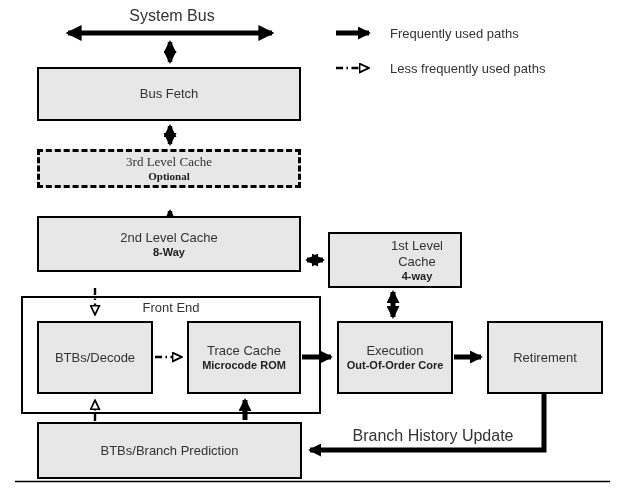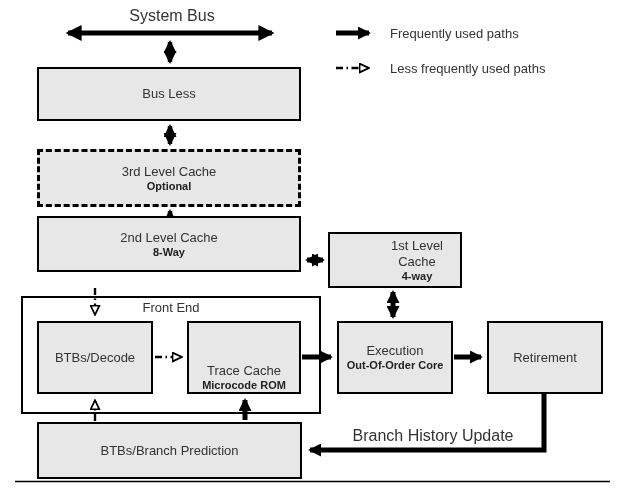--- a/index.html
+++ b/index.html
@@ -27,25 +27,25 @@
     flex-direction: column;
     align-items: center;
     justify-content: center;
     text-align: center;
     z-index: 2;
   }
   .box .title { font-size: 13px; line-height: 16px; color: #333333; }
   .box .subtitle { font-size: 11px; font-weight: bold; line-height: 13px; color: #222222; }
 
   #box-bus-unit   { left: 37px; top: 67px;  width: 264px; height: 54px; }
-  #box-l3-cache   { left: 37px; top: 149px; width: 264px; height: 58px; border: 3px dashed #000000; }
+  #box-l3-cache   { left: 37px; top: 149px; width: 264px; height: 39px; border: 3px dashed #000000; font-family: Liberation Serif, serif; }
   #box-l2-cache   { left: 37px; top: 216px; width: 264px; height: 56px; }
   #box-l1-cache   { left: 328px; top: 232px; width: 134px; height: 56px; padding-left: 44px; }
   #box-fetch      { left: 37px; top: 321px; width: 116px; height: 73px; }
-  #box-trace      { left: 187px; top: 321px; width: 114px; height: 73px; justify-content: flex-end; }
+  #box-trace      { left: 187px; top: 321px; width: 114px; height: 73px; }
   #box-execution  { left: 337px; top: 321px; width: 116px; height: 73px; }
   #box-retirement { left: 487px; top: 321px; width: 116px; height: 73px; }
   #box-btbs       { left: 37px; top: 422px; width: 265px; height: 57px; }
 
   #front-end-frame {
     position: absolute;
     box-sizing: border-box;
     left: 21px; top: 296px; width: 300px; height: 118px;
     border: 2px solid #000000;
     background: transparent;
@@ -132,21 +132,21 @@
 
   <div class="legend-label" id="legend-frequent-label">Frequently used paths</div>
   <div class="legend-label" id="legend-less-frequent-label">Less frequently used paths</div>
 
   <div class="float-label" id="branch-history-label">Branch History Update</div>
 
   <div id="front-end-frame"></div>
   <div id="front-end-label">Front End</div>
 
   <div class="box" id="box-bus-unit">
-    <span class="title">Bus Less</span>
+    <span class="title">Bus Fetch</span>
   </div>
 
   <div class="box" id="box-l3-cache">
     <span class="title">3rd Level Cache</span>
     <span class="subtitle">Optional</span>
   </div>
 
   <div class="box" id="box-l2-cache">
     <span class="title">2nd Level Cache</span>
     <span class="subtitle">8-Way</span>

